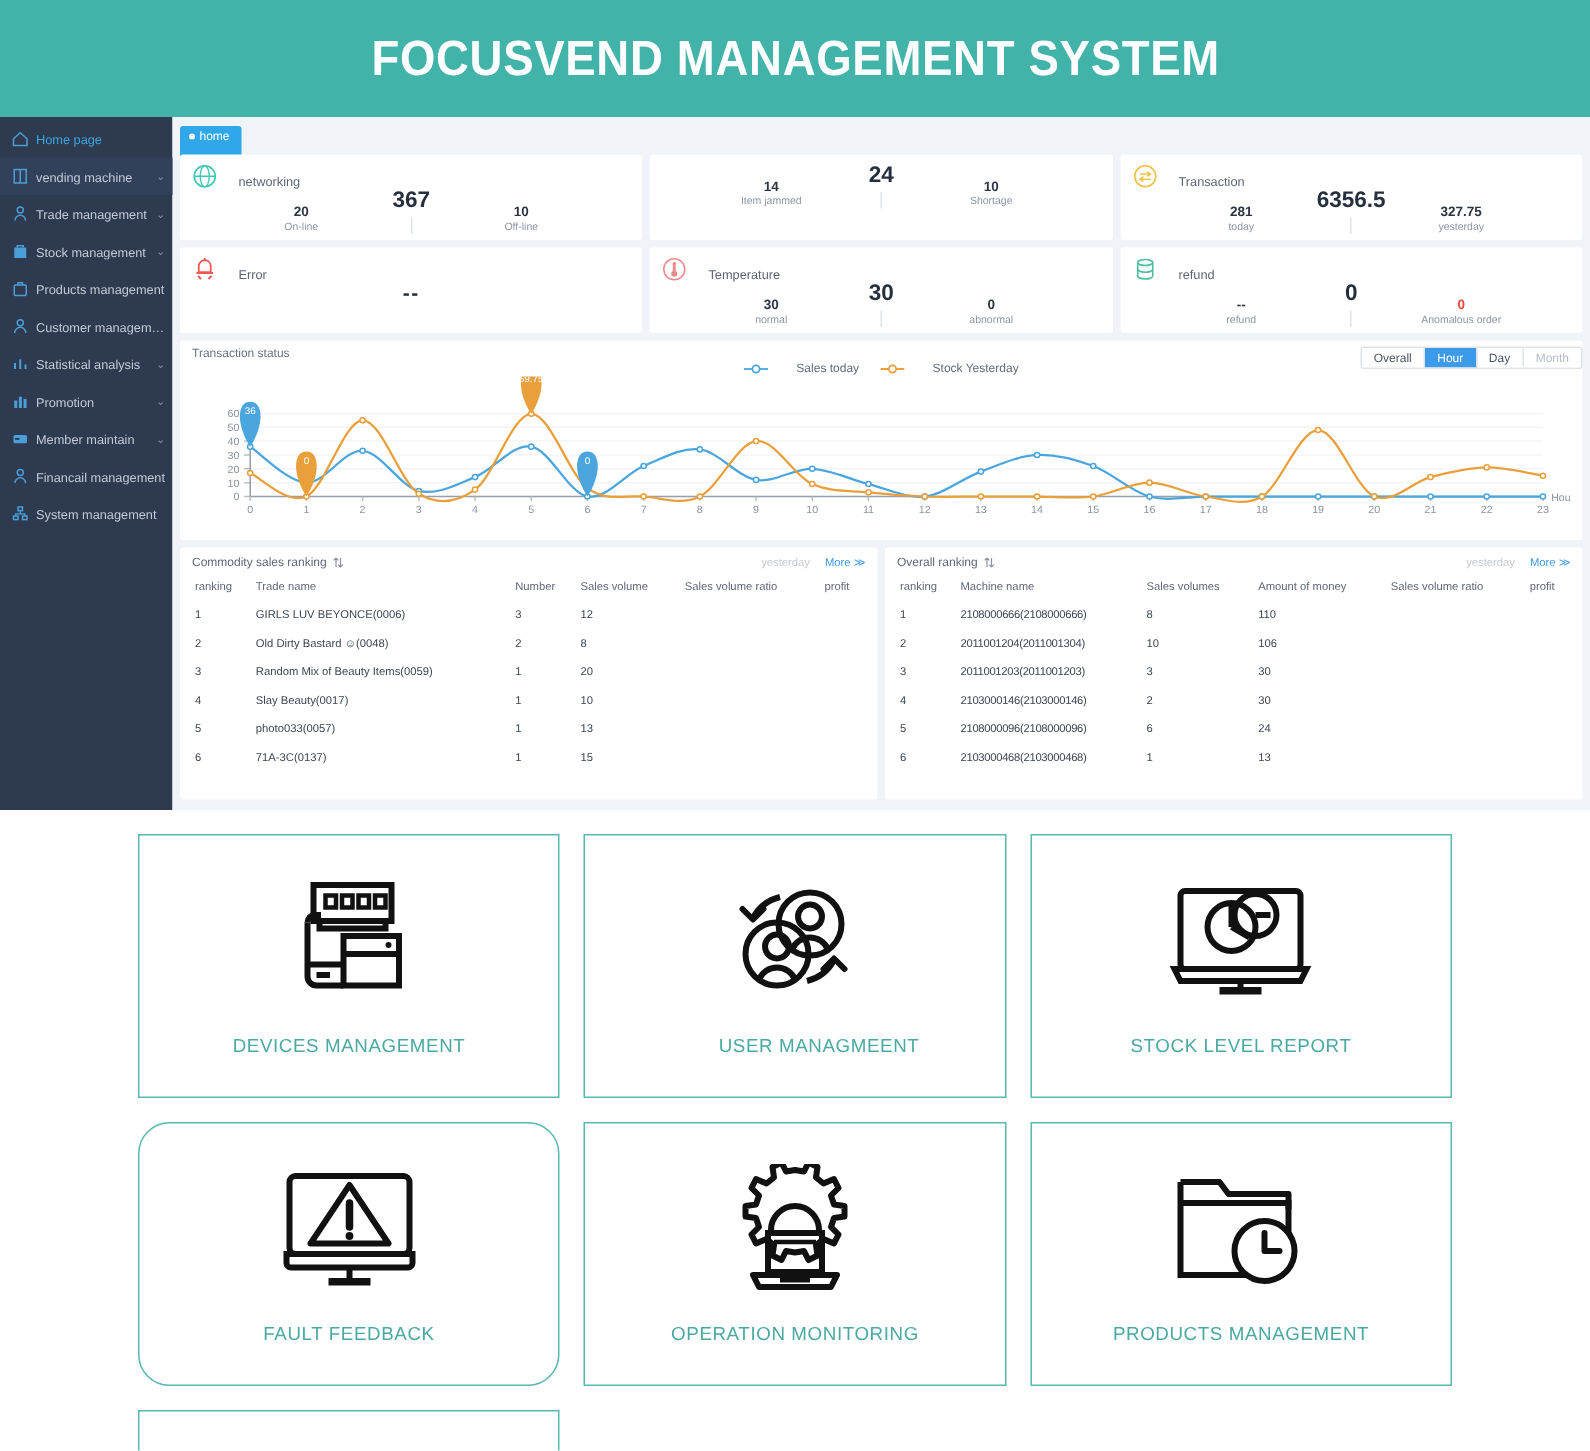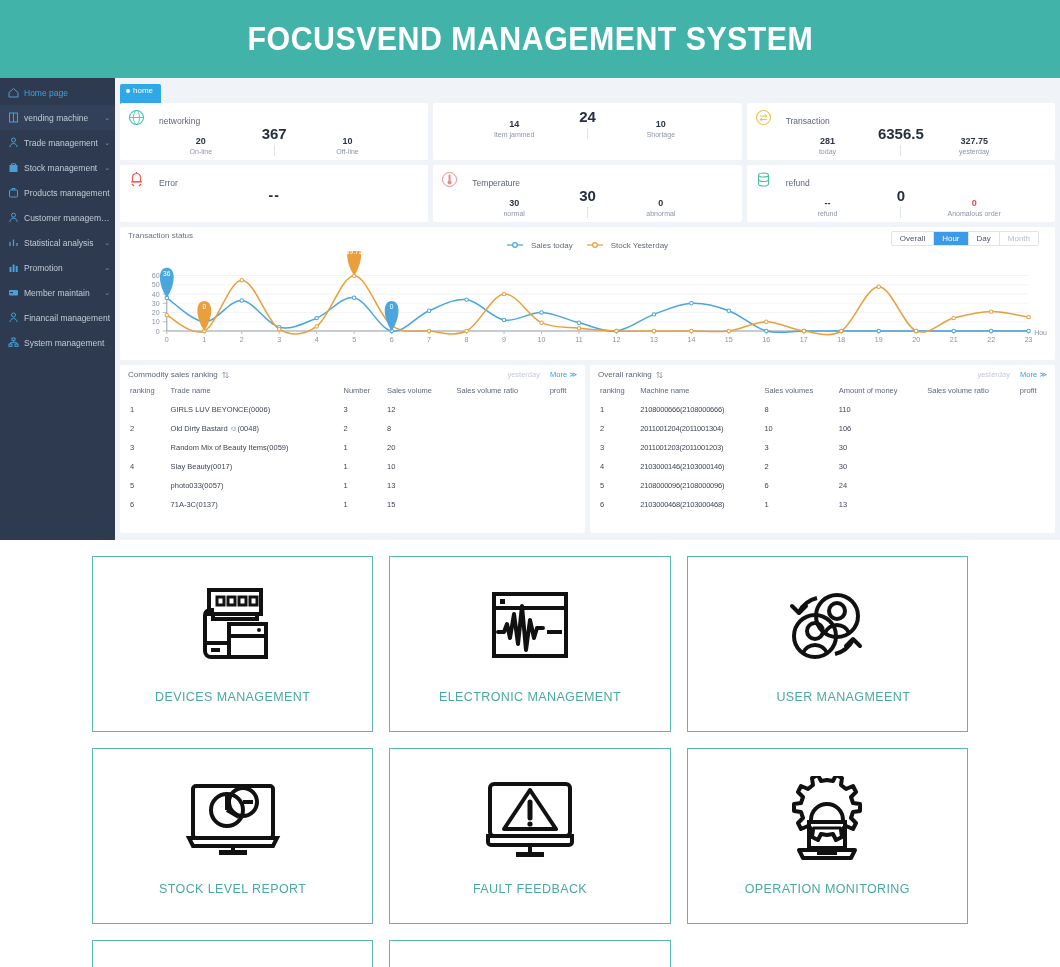--- a/index.html
+++ b/index.html
@@ -92,36 +92,36 @@
   .stat-sep{ width:1px; height:11px; background:#dfe4ec; }
 
   
   .chart-panel{
     background:#fff; border-radius:2px; margin-top:5px;
     height:133px; position:relative; padding:4px 8px;
   }
   .chart-top{ display:flex; align-items:center; }
   .chart-title{ font-size:8px; color:#6a7385; }
   .seg{
-    position:absolute; right:16px; top:4px;
+    position:absolute; right:0; top:4px;
     display:flex; border:1px solid #dfe3ea; border-radius:2px;
     overflow:hidden;
   }
   .seg button{
     font-family:"Liberation Sans", sans-serif;
     font-size:8px; padding:2px 8px; border:0; background:#fff;
     color:#4c5566; cursor:pointer; border-right:1px solid #dfe3ea;
   }
   .seg button:last-child{ border-right:0; color:#b6bcc7; }
   .seg button.active{ background:#3d9ae8; color:#fff; }
   .legend{
     display:flex; gap:14px; justify-content:center;
     margin-top:1px; font-size:8px; color:#606a7b;
   }
-  .legend span.item{ display:flex; align-items:flex-start; gap:8px;}
+  .legend span.item{ display:flex; align-items:center; gap:19px;}
   .lg-mark{ width:16px; height:8px; display:block; }
   .plot{ position:relative; height:98px; margin-top:1px; }
   .plot svg{ display:block; width:100%; height:100%; }
   .hou-label{
     position:absolute; right:0px; bottom:13px;
     font-size:7px; color:#8a93a2;
   }
 
   
   .rank-row{ display:grid; grid-template-columns:1fr 1fr; gap:5px; margin-top:5px;}
@@ -771,32 +771,20 @@
             <path d="M24 31v36a6 6 0 006 6h18" fill="none" stroke="#111" stroke-width="4"></path>
             <path d="M24 59h24" fill="none" stroke="#111" stroke-width="4"></path>
             <rect x="30" y="64" width="9" height="4" fill="#111"></rect>
           </svg>
         </span>
         <span class="feat-label" style="color: rgb(74, 169, 162);">DEVICES MANAGEMENT</span>
       </div>
       <div class="feat-card" style="border-color: rgb(89, 184, 176);">
         <span class="feat-ico">
           <svg width="104" height="88" viewBox="0 0 104 88">
-            <rect x="16" y="10" width="72" height="62" fill="none" stroke="#111" stroke-width="4"></rect>
-            <line x1="16" y1="24" x2="88" y2="24" stroke="#111" stroke-width="4"></line>
-            <rect x="22" y="15" width="5" height="5" fill="#111"></rect>
-            <path d="M20 48h6l3-8 3 14 4-24 4 30 4-38 4 44 4-30 4 18 3-10h6" fill="none" stroke="#111" stroke-width="4" stroke-linejoin="round" stroke-linecap="round"></path>
-            <path d="M69 48h15" fill="none" stroke="#111" stroke-width="4"></path>
-          </svg>
-        </span>
-        <span class="feat-label" style="color: rgb(74, 169, 162);">ELECTRONIC MANAGEMENT</span>
-      </div>
-      <div class="feat-card" style="border-color: rgb(89, 184, 176);">
-        <span class="feat-ico">
-          <svg width="104" height="88" viewBox="0 0 104 88">
             <circle cx="62" cy="32" r="21" fill="none" stroke="#111" stroke-width="4"></circle>
             <circle cx="62" cy="27" r="8" fill="none" stroke="#111" stroke-width="4"></circle>
             <path d="M50 49a13 13 0 0124 0" fill="none" stroke="#111" stroke-width="4"></path>
             <circle cx="40" cy="52" r="21" fill="none" stroke="#111" stroke-width="4"></circle>
             <circle cx="40" cy="47" r="8" fill="none" stroke="#111" stroke-width="4"></circle>
             <path d="M28 69a13 13 0 0124 0" fill="none" stroke="#111" stroke-width="4"></path>
             <path d="M24 28a28 28 0 0118-14" fill="none" stroke="#111" stroke-width="4"></path>
             <path d="M17 22l7 7 7-7" fill="none" stroke="#111" stroke-width="4" stroke-linecap="round" stroke-linejoin="round"></path>
             <path d="M78 56a28 28 0 01-18 14" fill="none" stroke="#111" stroke-width="4"></path>
             <path d="M85 62l-7-7-7 7" fill="none" stroke="#111" stroke-width="4" stroke-linecap="round" stroke-linejoin="round"></path>
@@ -812,21 +800,21 @@
             <rect x="38" y="74" width="28" height="5" fill="#111"></rect>
             <line x1="52" y1="70" x2="52" y2="75" stroke="#111" stroke-width="4"></line>
             <circle cx="46" cy="34" r="16" fill="none" stroke="#111" stroke-width="4"></circle>
             <circle cx="62" cy="26" r="14" fill="none" stroke="#111" stroke-width="4"></circle>
             <path d="M46 34V20M46 34l12 7" fill="none" stroke="#111" stroke-width="4"></path>
             <path d="M62 26h10" fill="none" stroke="#111" stroke-width="4"></path>
           </svg>
         </span>
         <span class="feat-label" style="color: rgb(74, 169, 162);">STOCK LEVEL REPORT</span>
       </div>
-      <div class="feat-card" style="border-color: rgb(89, 184, 176);">
+      <div class="feat-card" style="border-color: rgb(89, 184, 176); border-radius: 21px;">
         <span class="feat-ico">
           <svg width="104" height="88" viewBox="0 0 104 88">
             <rect x="12" y="8" width="80" height="52" rx="4" fill="none" stroke="#111" stroke-width="4"></rect>
             <path d="M10 60h84v6a3 3 0 01-3 3H13a3 3 0 01-3-3z" fill="none" stroke="#111" stroke-width="4"></path>
             <rect x="38" y="76" width="28" height="5" fill="#111"></rect>
             <line x1="52" y1="69" x2="52" y2="77" stroke="#111" stroke-width="4"></line>
             <path d="M52 14 78 53H26z" fill="none" stroke="#111" stroke-width="4" stroke-linejoin="round"></path>
             <line x1="52" y1="26" x2="52" y2="42" stroke="#111" stroke-width="5" stroke-linecap="round"></line>
             <circle cx="52" cy="48" r="2.6" fill="#111"></circle>
           </svg>

